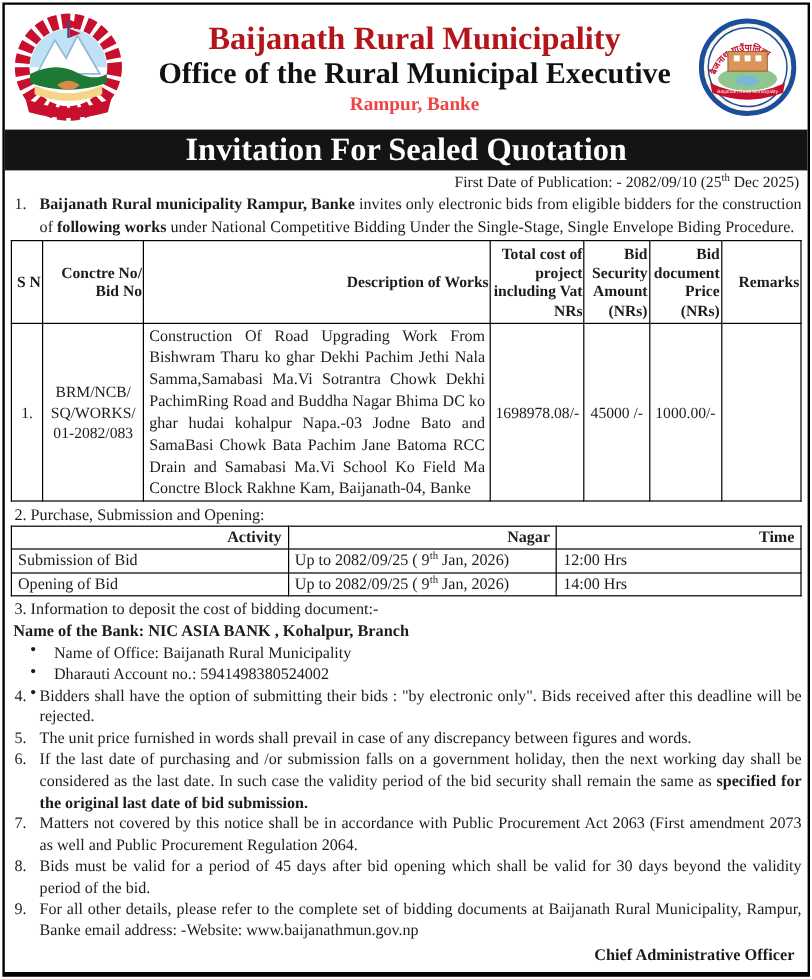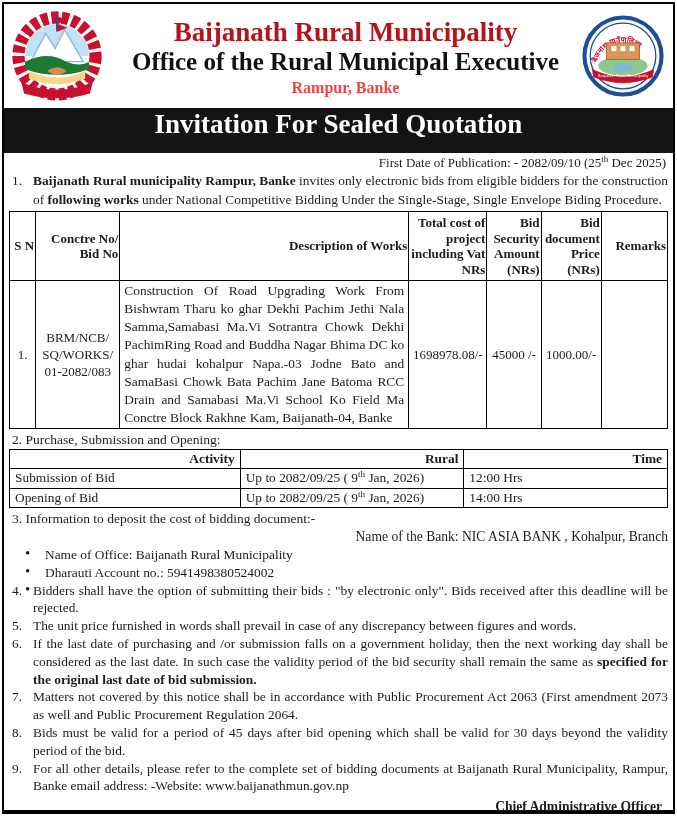--- a/index.html
+++ b/index.html
@@ -9,21 +9,21 @@
   .content{position:relative;z-index:1;}
   
   .hdr{display:grid;grid-template-columns:104px 1fr 90px;align-items:center;min-height:98px;}
   .hdr-center{text-align:center;padding:0 2px;}
   .title1{font-size:27px;font-weight:bold;line-height:30px;margin-top:2px;}
   .title2{font-size:25px;font-weight:bold;line-height:29px;color:#111;}
   .title3{font-size:16px;font-weight:bold;line-height:20px;color:#ef4444;margin-top:2px;}
   .logo{display:block;}
   
   .banner{background:#141414;color:#fff;text-align:center;font-size:27px;font-weight:bold;
-    line-height:33px;height:45px;margin:3px -5px 0;}
+    line-height:33px;height:34px;margin:3px -5px 0;}
   .publine{text-align:right;font-weight:normal;font-size:13px;line-height:17px;padding-right:2px;margin-top:1px;}
   sup.s{font-size:9px;vertical-align:super;line-height:0;}
   
   .item{position:relative;padding-left:24px;text-align:justify;font-size:13.4px;line-height:18.6px;}
   .item .num{position:absolute;left:3px;top:0;}
   .b{font-weight:bold;}
   .intro{margin-top:1px;}
   
   table{border-collapse:collapse;width:100%;table-layout:fixed;background:transparent;}
   td,th{border:1px solid #000;font-size:13px;vertical-align:middle;overflow:hidden;}
@@ -32,21 +32,21 @@
   .wt .c{text-align:center;}
   .wt .desc{font-size:13.4px;text-align:justify;padding:1px 4px;line-height:18.1px;vertical-align:middle;}
   .wt .row-h{height:145px;}
   .wt .contract{padding:0 2px;line-height:17px;}
   
   .sec-title{font-size:13.5px;line-height:18px;margin-top:2px;padding-left:3px;}
   
   .st td,.st th{text-align:left;padding:0 5px;font-size:13.4px;line-height:18.5px;height:18.5px;}
   .st th{font-weight:bold;text-align:right;}
   
-  .bankline{font-weight:normal;font-size:13.6px;line-height:18px;padding-left:2px;text-align:right;}
+  .bankline{font-weight:bold;font-size:13.6px;line-height:18px;padding-left:2px;}
   .bullet{position:relative;padding-left:36px;font-size:13.4px;line-height:17.6px;}
   .bullet .dot{position:absolute;left:16px;top:-1px;font-size:15px;}
   
   .nitems .item{line-height:17.8px;}
   
   .footer{font-weight:bold;font-size:13.6px;text-align:right;padding-right:6px;margin-top:4px;}
   
   .watermark{position:absolute;left:178px;top:396px;z-index:0;white-space:nowrap;
     font-family:"DejaVu Sans",sans-serif;font-weight:bold;font-size:52px;opacity:.5;
     pointer-events:none;letter-spacing:2px;}
@@ -146,21 +146,21 @@
 
     <table class="st">
       <colgroup>
           <col style="width:230px">
           <col style="width:223px">
           <col style="width:203px">
         </colgroup>
       <tbody>
           <tr>
         <th>Activity</th>
-        <th>Rural</th>
+        <th>Nagar</th>
         <th>Time</th>
       </tr>
       <tr>
         <td>Submission of Bid</td>
         <td><span>Up to 2082/09/25 ( 9</span><sup class="s">th</sup><span> Jan, 2026)</span></td>
         <td>12:00 Hrs</td>
       </tr>
       <tr>
         <td>Opening of Bid</td>
         <td><span>Up to 2082/09/25  ( 9</span><sup class="s">th</sup><span> Jan, 2026)</span></td>

